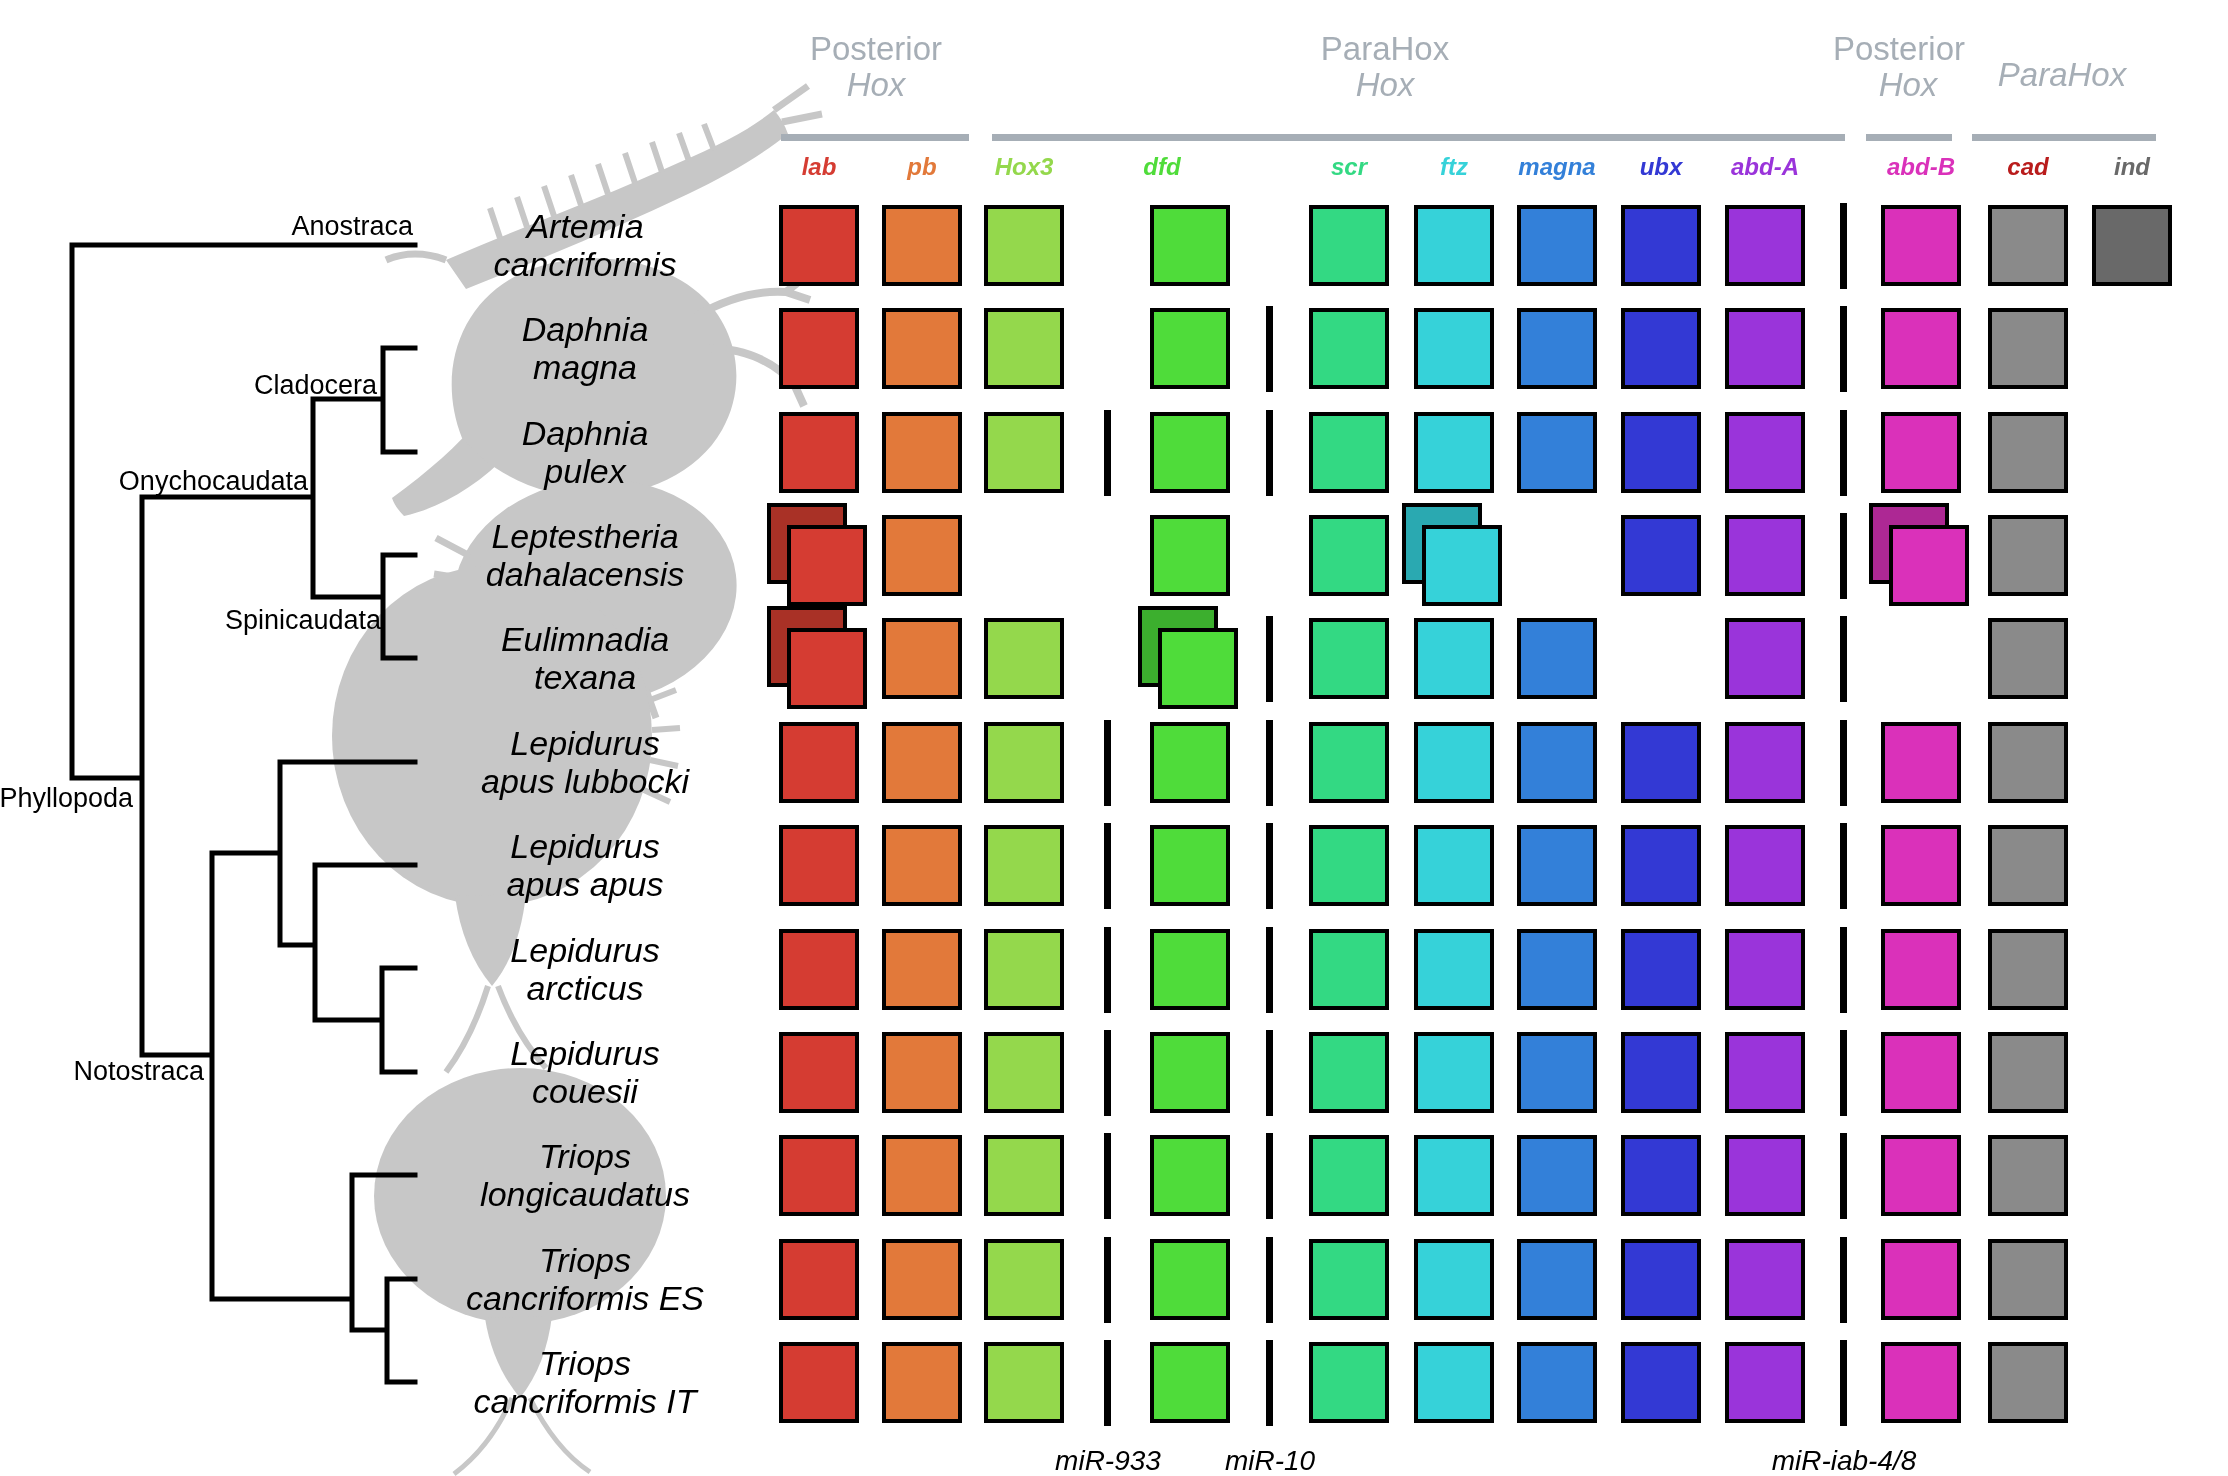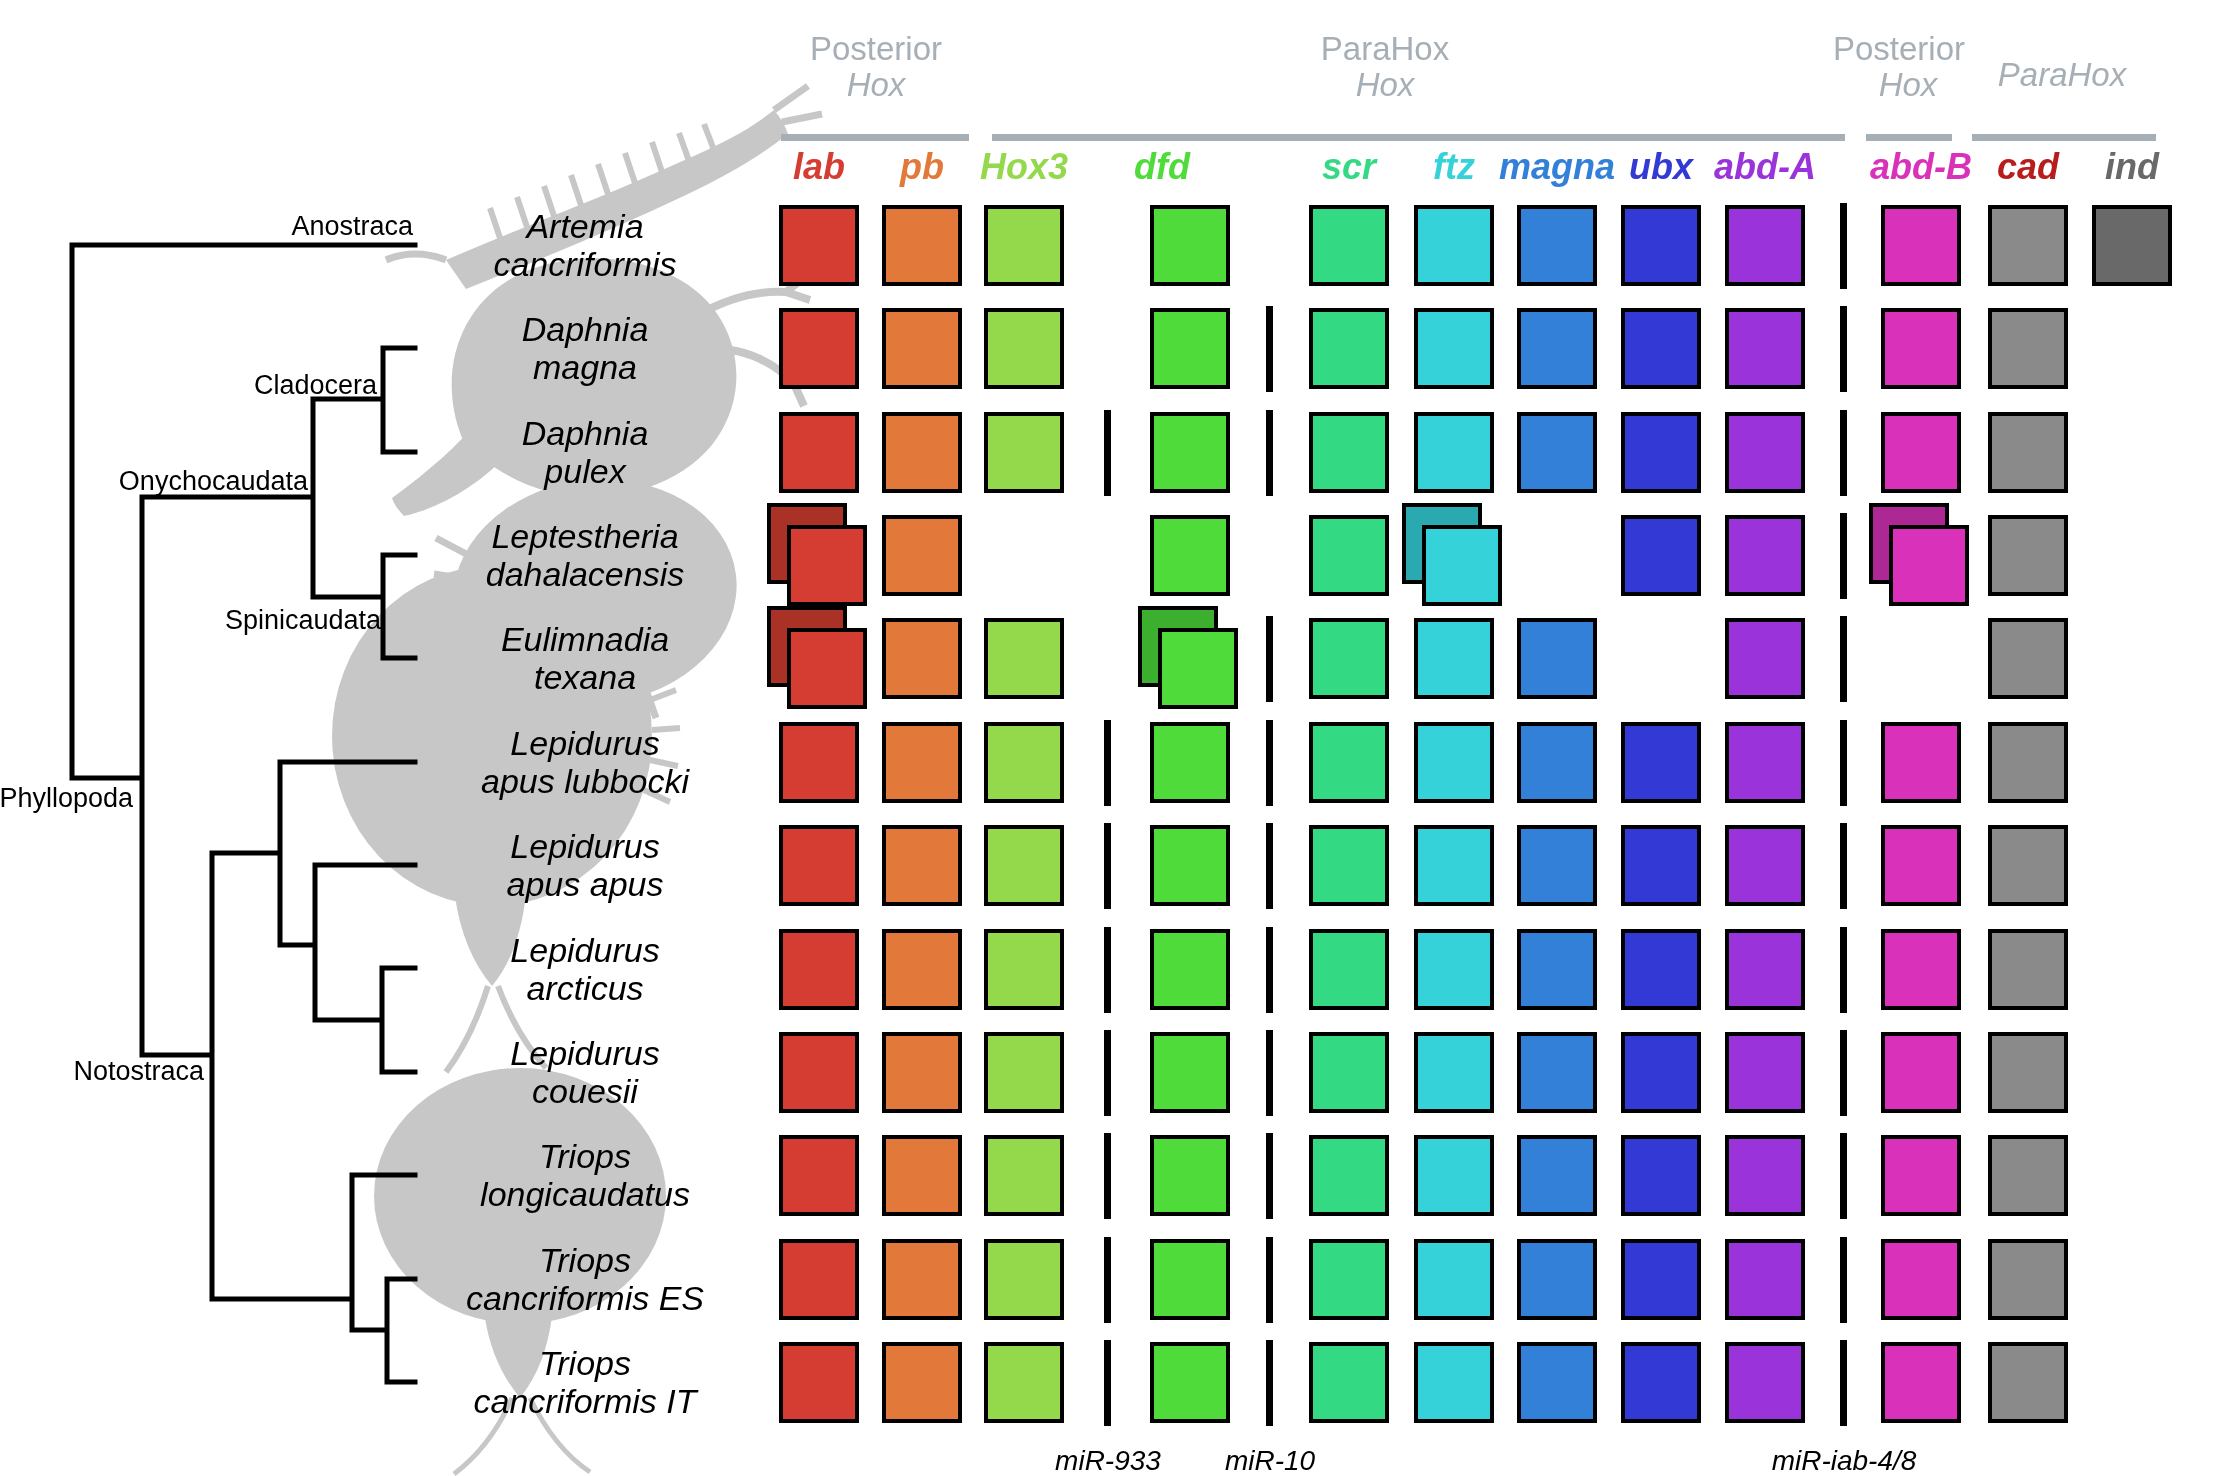--- a/index.html
+++ b/index.html
@@ -1,21 +1,21 @@
 <!DOCTYPE html>
 <html><head>
 <meta charset="utf-8">
 <style>
   html,body{margin:0;padding:0;background:#fff;}
   #canvas{position:relative;width:2228px;height:1476px;background:#fff;overflow:hidden;
           font-family:"Liberation Sans",sans-serif;}
   .hdr1{position:absolute;font-size:33px;line-height:38px;color:#a6aeb6;text-align:center;}
   .hdr2{position:absolute;font-size:33px;line-height:38px;color:#a6aeb6;text-align:center;font-style:italic;}
   .ul{position:absolute;height:7px;background:#a6aeb6;}
-  .genelab{position:absolute;font-size:36px;line-height:42px;font-weight:bold;font-style:italic;text-align:center;}
+  .genelab{position:absolute;font-size:24px;line-height:42px;font-weight:bold;font-style:italic;text-align:center;}
   .sp{position:absolute;font-size:34px;line-height:38px;font-style:italic;color:#000;text-align:center;white-space:pre-line;}
   .clade{position:absolute;font-size:27px;line-height:34px;color:#000;text-align:right;}
   .mir{position:absolute;font-size:28px;line-height:34px;font-style:italic;color:#000;text-align:center;}
   .sq{position:absolute;width:80px;height:81px;border:4px solid #000;box-sizing:border-box;}
   .tick{position:absolute;width:7px;height:86px;background:#000;}
 </style>
 </head>
 <body>
 
 <div id="canvas">

